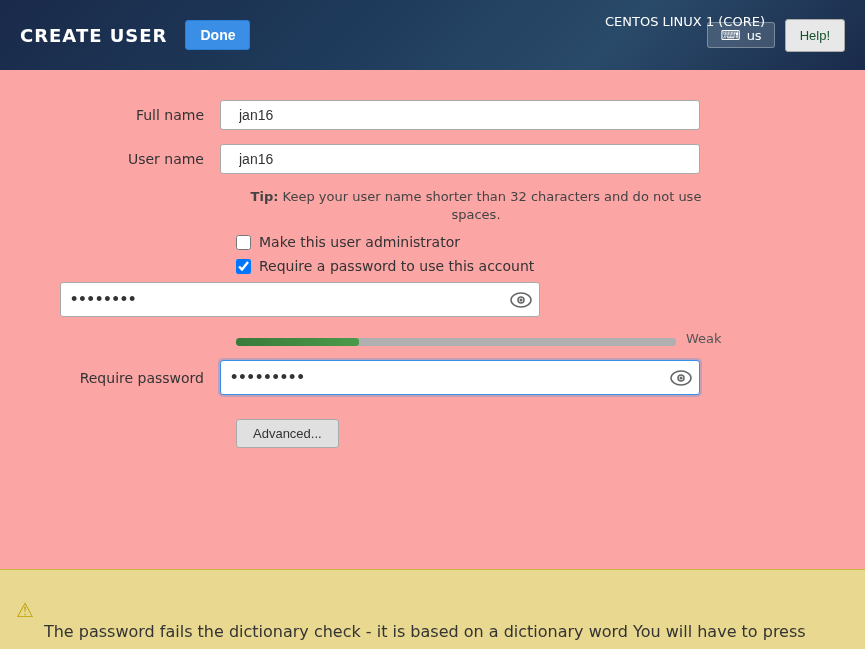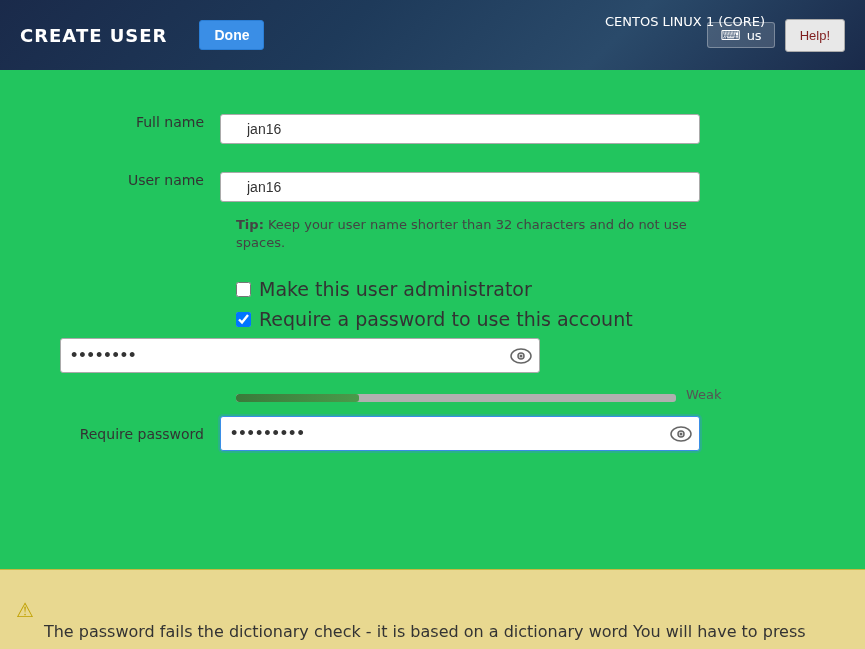--- a/index.html
+++ b/index.html
@@ -21,21 +21,21 @@
       display: flex;
       align-items: center;
       justify-content: space-between;
       padding: 0 20px;
       position: relative;
     }
 
     .header-left {
       display: flex;
       align-items: center;
-      gap: 32px;
+      gap: 18px;
     }
 
     .header-title {
       color: white;
       font-size: 18px;
       font-weight: bold;
       letter-spacing: 1px;
     }
 
     .done-button {
@@ -71,27 +71,27 @@
       font-size: 14px;
     }
 
     .help-button {
       background: #e8e8e8;
       border: 1px solid #aaa;
       border-radius: 3px;
       padding: 8px 14px;
       font-size: 13px;
       cursor: pointer;
-      color: #7f1d1d;
+      color: #14532d;
     }
 
     
     .main-content {
       flex: 1;
-      background: #22c55e;
+      background: #fca5a5;
       display: flex;
       flex-direction: column;
       justify-content: flex-start;
       padding: 30px 60px;
     }
 
     .form-section {
       display: flex;
       flex-direction: column;
       gap: 0;
@@ -107,35 +107,35 @@
       width: 160px;
       text-align: right;
       padding-right: 16px;
       color: #333;
       font-size: 14px;
       font-weight: normal;
     }
 
     .form-input {
       width: 480px;
-      padding: 6px 26px;
+      padding: 6px 18px;
       border: 1px solid #aaa;
       border-radius: 3px;
       background: white;
       font-size: 14px;
       color: #333;
       outline: none;
-      margin-top: 14px;
     }
 
     .tip-row {
       display: flex;
       align-items: flex-start;
-      margin-bottom: 26px;
+      margin-bottom: 10px;
       margin-left: 176px;
+      text-align: center;
     }
 
     .tip-text {
       width: 480px;
       font-size: 13px;
       color: #444;
       line-height: 1.4;
     }
 
     .tip-bold {
@@ -150,21 +150,21 @@
     }
 
     .checkbox-row input[type="checkbox"] {
       width: 15px;
       height: 15px;
       margin-right: 8px;
       cursor: pointer;
     }
 
     .checkbox-label {
-      font-size: 19px;
+      font-size: 14px;
       color: #333;
       cursor: pointer;
     }
 
     .password-input-wrapper {
       position: relative;
       width: 480px;
     }
 
     .password-input {
@@ -338,20 +338,23 @@
         <span class="eye-icon">
           <svg width="22" height="16" viewBox="0 0 22 16" fill="none" xmlns="http://www.w3.org/2000/svg">
             <ellipse cx="11" cy="8" rx="10" ry="7" stroke="#666" stroke-width="1.5" fill="none"></ellipse>
             <circle cx="11" cy="8" r="3" stroke="#666" stroke-width="1.5" fill="none"></circle>
             <circle cx="11" cy="8" r="1.5" fill="#666"></circle>
           </svg>
         </span>
       </div>
     </div>
 
+    <div class="advanced-row">
+      <button class="advanced-button">Advanced...</button>
+    </div>
 
   </div>
 </div>
 
 <div class="bottom-bar">
   <span class="warning-icon">⚠</span>
   <span class="bottom-message">The password fails the dictionary check - it is based on a dictionary word You will have to press</span>
 </div>
 
 </body></html>

